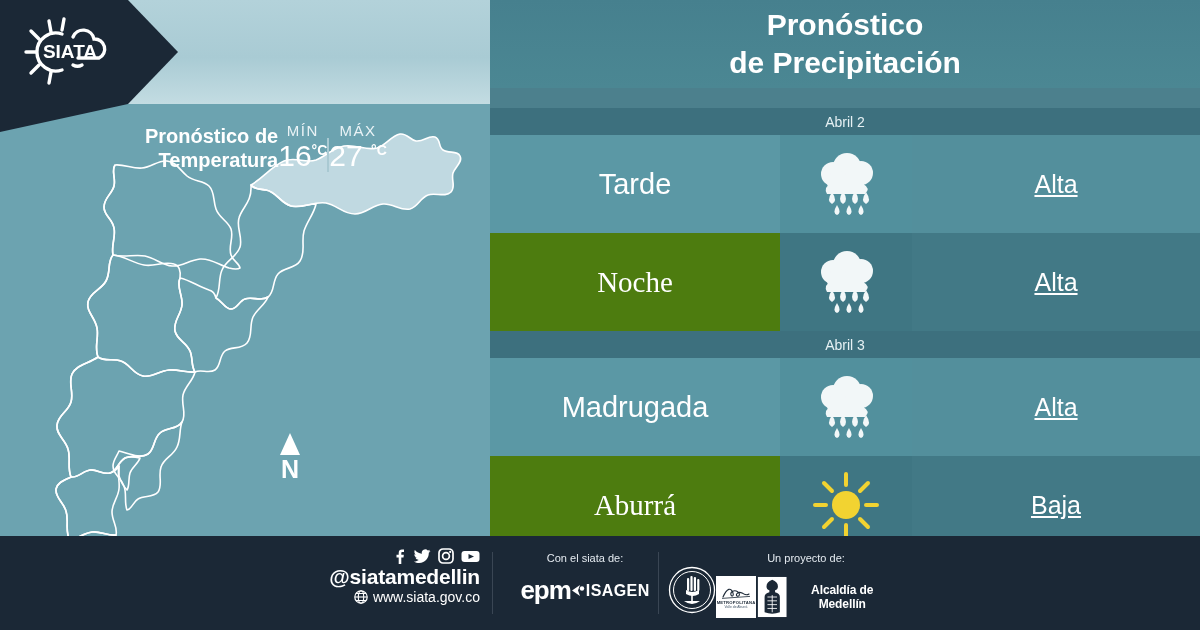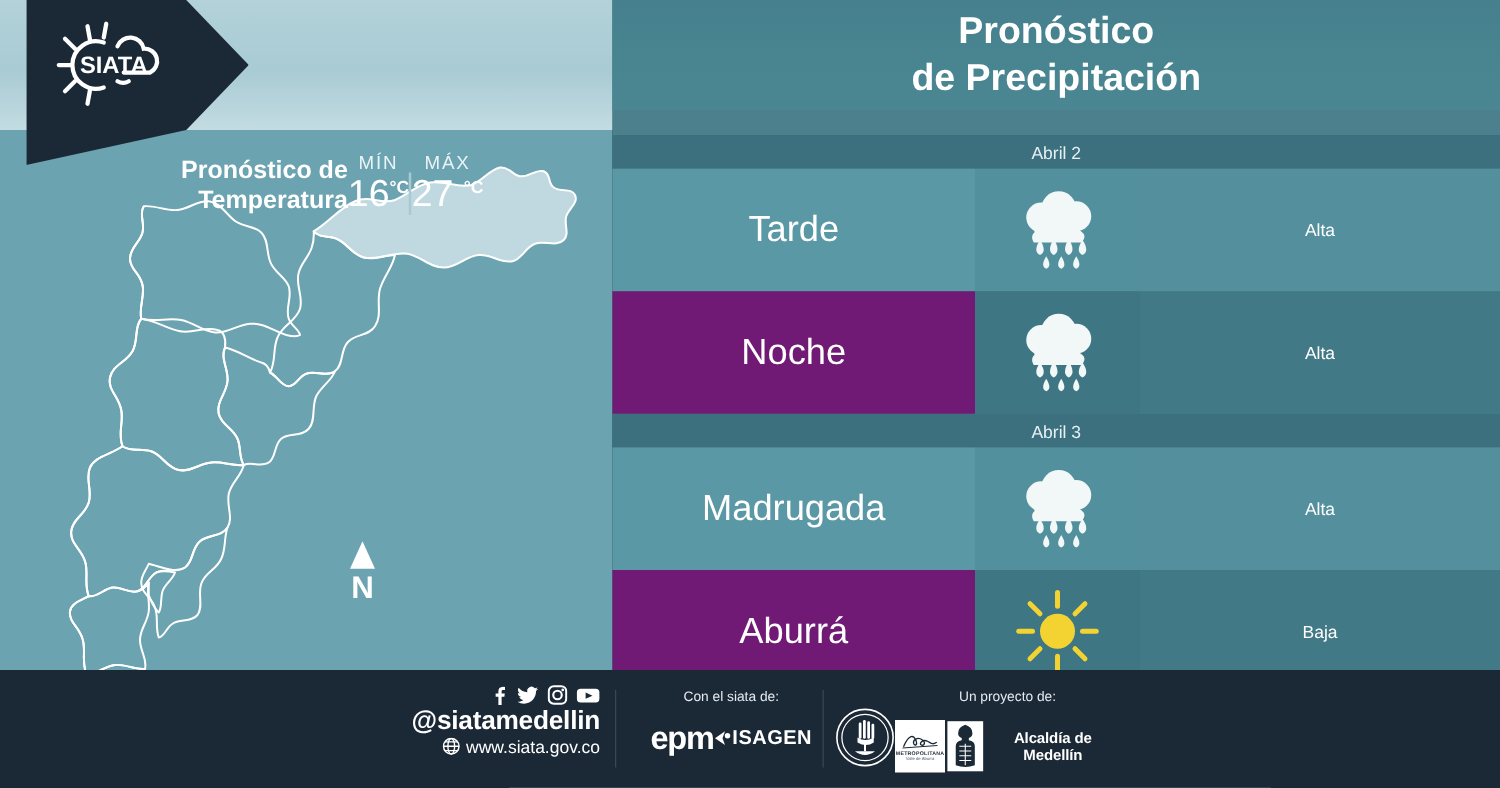--- a/index.html
+++ b/index.html
@@ -8,21 +8,21 @@
     font-family:"Liberation Sans", sans-serif;
     background:#1b2836;
   }
   #root { position:relative; width:1200px; height:630px; }
 
   
   #left-panel { position:absolute; left:0; top:0; width:490px; height:536px; background:#6ca3b0; }
   #left-header { position:absolute; left:0; top:0; width:490px; height:104px;
                  background:linear-gradient(180deg,#b3d2da 0%,#a9cbd4 55%,#c3dce2 100%); }
   #logo-chevron { position:absolute; left:0; top:0; width:178px; height:132px; background:#1b2836;
-                  clip-path:polygon(0 0, 128px 0, 178px 52px, 128px 104px, 0 100%); z-index:3;margin-left:21px; }
+                  clip-path:polygon(0 0, 128px 0, 178px 52px, 128px 104px, 0 100%); z-index:3; }
   #siata-logo { position:absolute; left:16px; top:12px; width:110px; height:80px; }
   #city-title { position:absolute; left:178px; top:0; width:312px; height:104px;
                 display:flex; align-items:center; justify-content:center;
                 font-size:40px; font-weight:bold; color:#5d8d99; letter-spacing:.5px; }
 
   #temp-block { position:absolute; left:0; top:116px; width:490px; height:72px;
                 display:flex; align-items:flex-start; justify-content:center; z-index:2; }
   #temp-title { text-align:right; color:#ffffff; font-size:20px; font-weight:bold; line-height:1.22;
                 padding-top:8px; width:175px; }
   .temp-val { text-align:center; color:#ffffff; padding-top:6px; }
@@ -40,25 +40,25 @@
                      display:flex; align-items:center; justify-content:center;
                      color:#fff; font-size:30px; font-weight:bold; text-align:center; line-height:1.28; }
   .date-band { width:710px; height:27px; background:#3d707e; color:#e6f1f4;
                display:flex; align-items:center; justify-content:center; font-size:14px; }
   #rows { position:absolute; left:0; top:108px; width:710px; height:428px; }
   .frow { display:flex; width:710px; height:98px; }
   .frow .cell-period { width:290px; display:flex; align-items:center; justify-content:center;
                        font-size:29px; color:#ffffff; font-weight:300; }
   .frow .cell-icon { width:132px; display:flex; align-items:center; justify-content:center; }
   .frow .cell-prob { width:288px; display:flex; align-items:center; justify-content:center;
-                     font-size:14px; color:#ffffff; font-weight:300; }
+                     font-size:25px; color:#ffffff; font-weight:300;text-decoration:underline; }
   .frow.light .cell-period { background:#5b98a5; }
   .frow.light .cell-icon   { background:#52909d; }
   .frow.light .cell-prob   { background:#538f9c; }
-  .frow.dark  .cell-period { background:#701a75; }
+  .frow.dark  .cell-period { background:#4d7c0f;font-family:Liberation Serif, serif; }
   .frow.dark  .cell-icon   { background:#3f7683; }
   .frow.dark  .cell-prob   { background:#427986; }
 
   
   #footer { position:absolute; left:0; top:536px; width:1200px; height:94px; background:#1b2836;
             display:flex; align-items:center; }
   #social-block { position:absolute; left:300px; top:548px; width:180px; text-align:right; color:#fff; }
   #social-icons { display:flex; gap:7px; justify-content:flex-end; align-items:center; margin-bottom:1px; }
   #handle { font-size:21px; font-weight:bold; letter-spacing:-.2px; line-height:1.15; }
   #website-row { display:flex; gap:5px; justify-content:flex-end; align-items:center; font-size:14px; }

